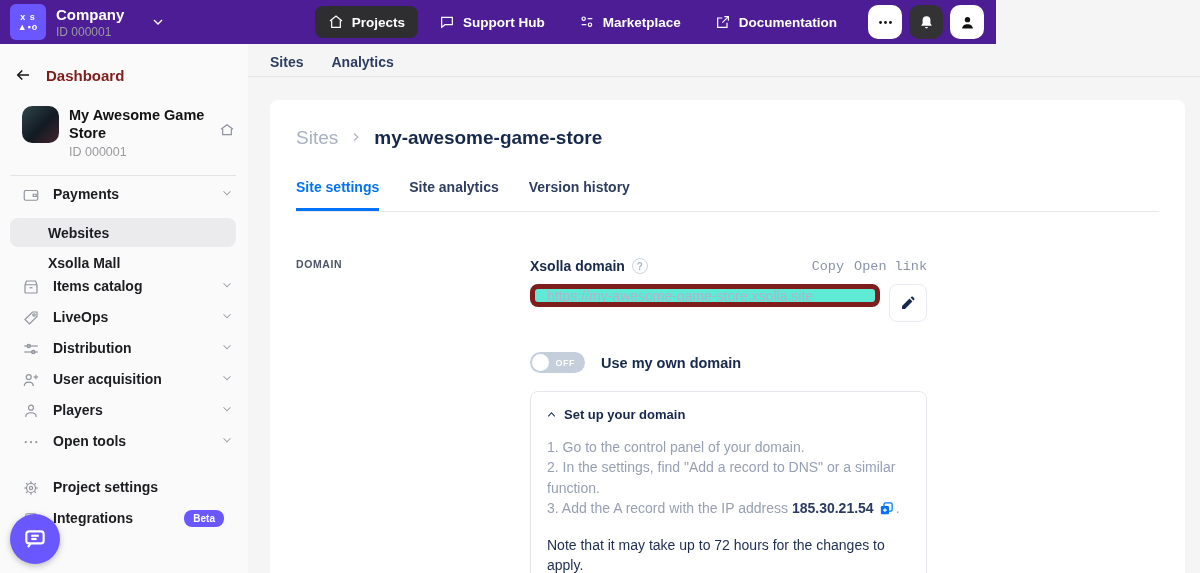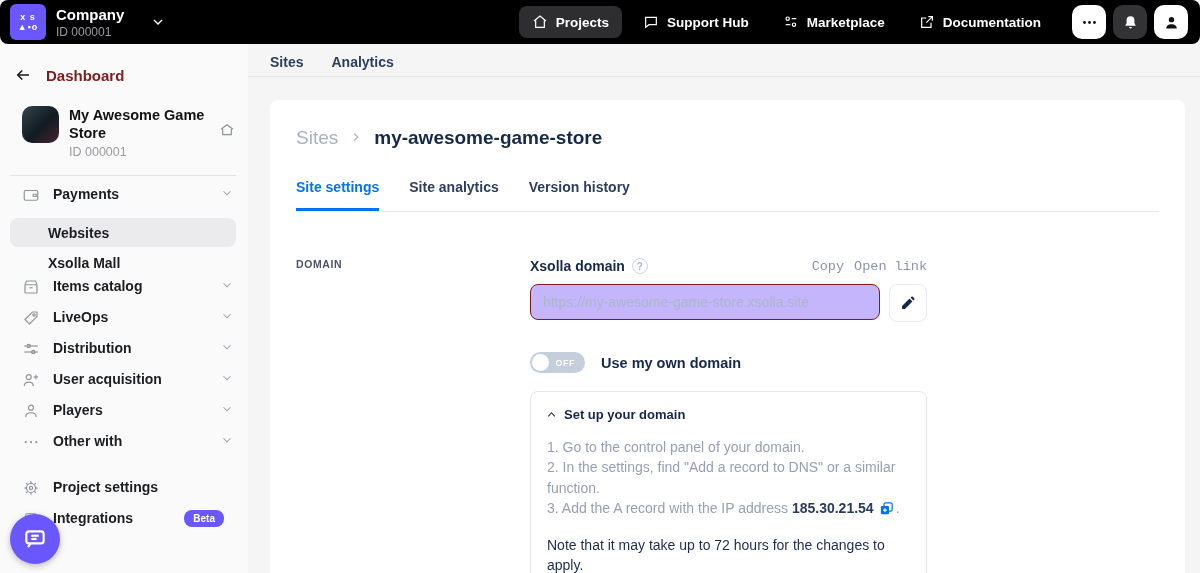--- a/index.html
+++ b/index.html
@@ -1,21 +1,21 @@
 <!DOCTYPE html>
 <html><head>
 <meta charset="utf-8">
 <style>
   * { margin:0; padding:0; box-sizing:border-box; }
   html,body { width:1200px; height:573px; overflow:hidden;
     font-family:"Liberation Sans", sans-serif; background:#f5f5f6; color:#16284c; }
 
   
-  .topbar { position:absolute; top:0; left:0; width:1200px; height:44px;
-    background:#000000; display:flex; align-items:center; z-index:30;border-radius:8px; }
+  .topbar { position:absolute; top:0; left:0; width:996px; height:44px;
+    background:#4c1d95; display:flex; align-items:center; z-index:30; }
   .brand { display:flex; align-items:center; padding-left:10px; }
   .logo { width:36px; height:36px; background:#6b57ff; border-radius:6px;
     display:grid; place-items:center; color:#fff; font-size:9px; font-weight:bold;
     line-height:10px; text-align:center; letter-spacing:1px; }
   .brand-text { margin-left:10px; }
   .brand-name { color:#fff; font-size:15px; font-weight:bold; }
   .brand-id { color:#9a9aa0; font-size:12px; margin-top:2px; }
   .brand-chev { margin-left:26px; color:#fff; display:flex; }
   .top-nav { display:flex; align-items:center; margin-left:auto; gap:8px;justify-content:flex-end; }
   .top-nav-item { display:flex; align-items:center; gap:8px; color:#fff;
@@ -81,21 +81,21 @@
   .section-label { font-size:10.5px; font-weight:bold; letter-spacing:.6px; color:#4d5468; }
   .col-field { width:397px; }
   .field-head { display:flex; align-items:center; }
   .field-title { font-size:14px; font-weight:bold; color:#16284c; }
   .q-icon { width:16px; height:16px; border:1px solid #ccd4df; border-radius:50%;
     color:#aab4c4; font-size:10px; font-weight:bold; display:grid; place-items:center;
     margin-left:7px; cursor:pointer; }
   .link-actions { margin-left:auto; display:flex; gap:10px;font-family:Liberation Mono, monospace; }
   .link-action { font-size:13.5px; color:#8a94a8; cursor:pointer; }
   .input-row { display:flex; gap:9px; margin-top:10px; }
-  .domain-input { flex:1; height:36px; background:#c4b5fd; border:1px solid #7f1d1d;
+  .domain-input { flex:1; height:23px; background:#5eead4; border:5px solid #7f1d1d;
     border-radius:8px; padding:0 12px; font-size:14px; color:#43536e;
     font-family:"Liberation Sans", sans-serif; outline:none; }
   .domain-input::placeholder { color:#aab7ca; }
   .edit-btn { width:38px; height:38px; background:#fff; border:1px solid #e7ebf1;
     border-radius:8px; display:grid; place-items:center; cursor:pointer; }
   .edit-btn svg { width:16px; height:16px; fill:#16284c; }
   .toggle-row { display:flex; align-items:center; gap:16px; margin-top:30px; }
   .toggle { position:relative; width:55px; height:21px; border-radius:11px;
     background:#c5cedb; cursor:pointer; flex:none; }
   .toggle-knob { position:absolute; left:2px; top:2px; width:17px; height:17px;
@@ -309,21 +309,21 @@
         </span>
     </div>
     <div class="menu-item">
       <span class="mi-icon">
           <svg viewBox="0 0 24 24">
             <circle cx="5" cy="12" r="1.5" fill="#90949d" stroke="none"></circle>
             <circle cx="12" cy="12" r="1.5" fill="#90949d" stroke="none"></circle>
             <circle cx="19" cy="12" r="1.5" fill="#90949d" stroke="none"></circle>
           </svg>
         </span>
-      <span>Other with</span>
+      <span>Open tools</span>
       <span class="chev">
           <svg viewBox="0 0 24 24">
             <polyline points="6 9 12 15 18 9"></polyline>
           </svg>
         </span>
     </div>
     <div class="menu-gap"></div>
     <div class="menu-item">
       <span class="mi-icon">
           <svg viewBox="0 0 24 24">

